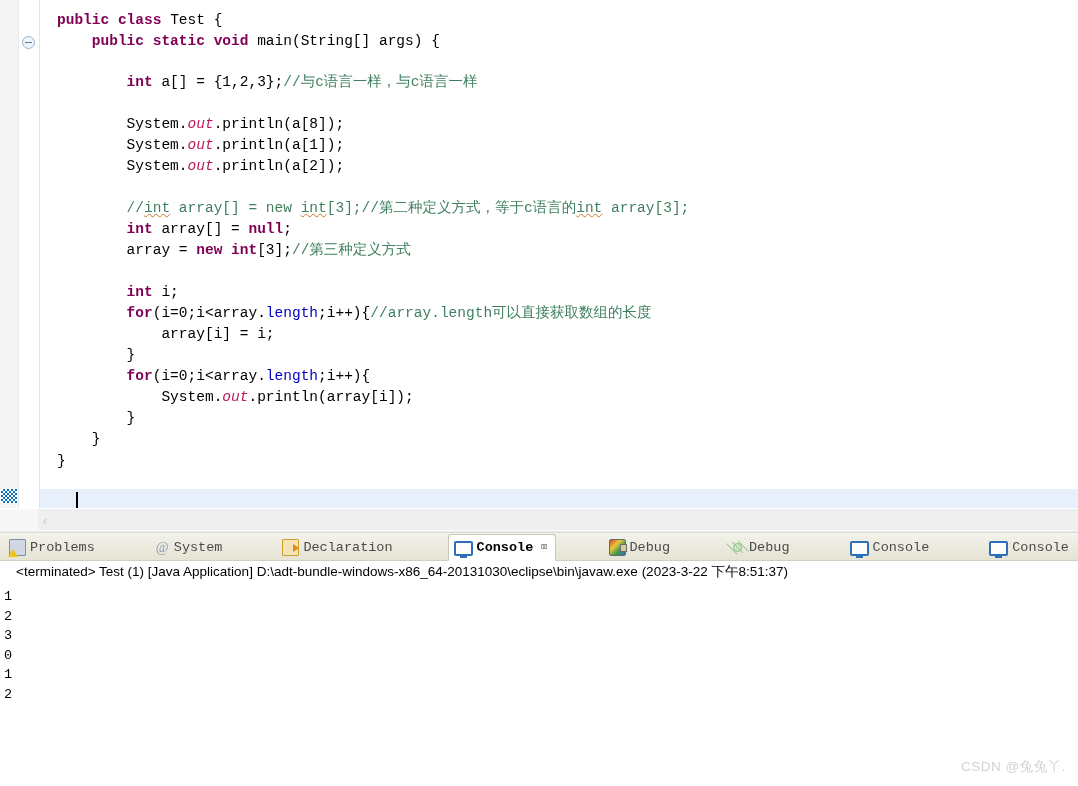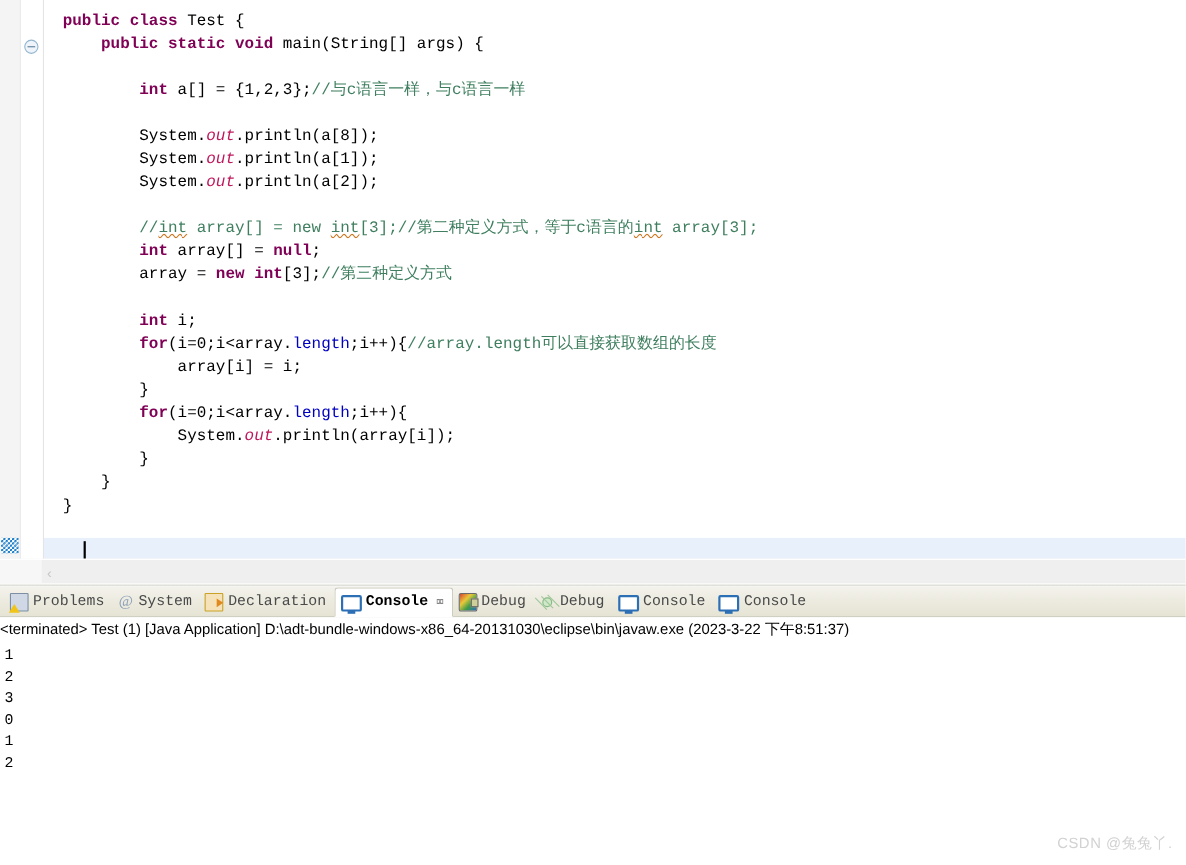--- a/index.html
+++ b/index.html
@@ -152,20 +152,21 @@
   }
   #tabbar {
     position: relative;
     height: 28px;
     background: linear-gradient(to bottom, #f3f2ec 0%, #eceade 55%, #e6e4d4 100%);
     border-bottom: 1px solid #cfcfc2;
     display: flex;
     align-items: flex-end;
     padding-left: 4px;
     box-sizing: border-box;
+    gap: 48px;
   }
   .tab {
     display: flex;
     align-items: center;
     height: 25px;
     padding: 0 7px 0 5px;
     font-size: 13.5px;
     color: #4a4a4a;
     font-family: "Liberation Mono", "DejaVu Sans Mono", monospace;
     white-space: nowrap;
@@ -261,21 +262,21 @@
     width: 15px; height: 1px;
     background: #9ec698;
     box-shadow: 0 0 0 0 transparent, 3px -5px 0 0 #9ec698, -3px 5px 0 0 #9ec698;
     transform: rotate(45deg);
   }
 
   #status-line {
     height: 22px;
     display: flex;
     align-items: center;
-    padding-left: 0;
+    padding-left: 16px;
     font-size: 13.5px;
     color: #000000;
     font-family: "Liberation Sans", sans-serif;
     white-space: nowrap;
     background: #ffffff;
   }
   #console-output {
     padding: 4px 0 0 4px;
     background: #ffffff;
   }

